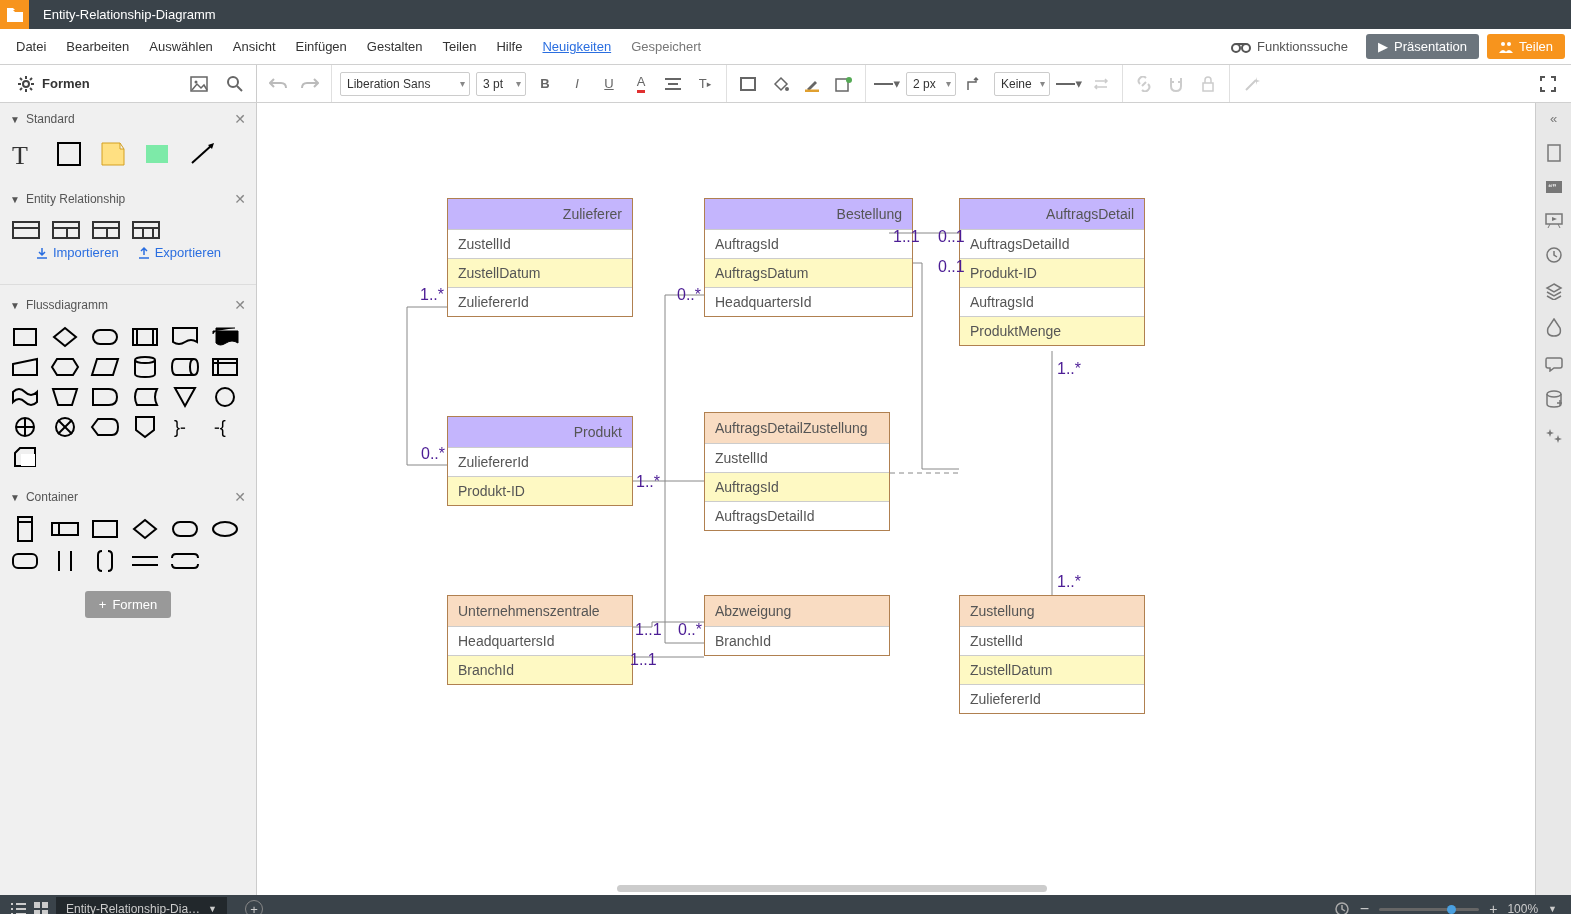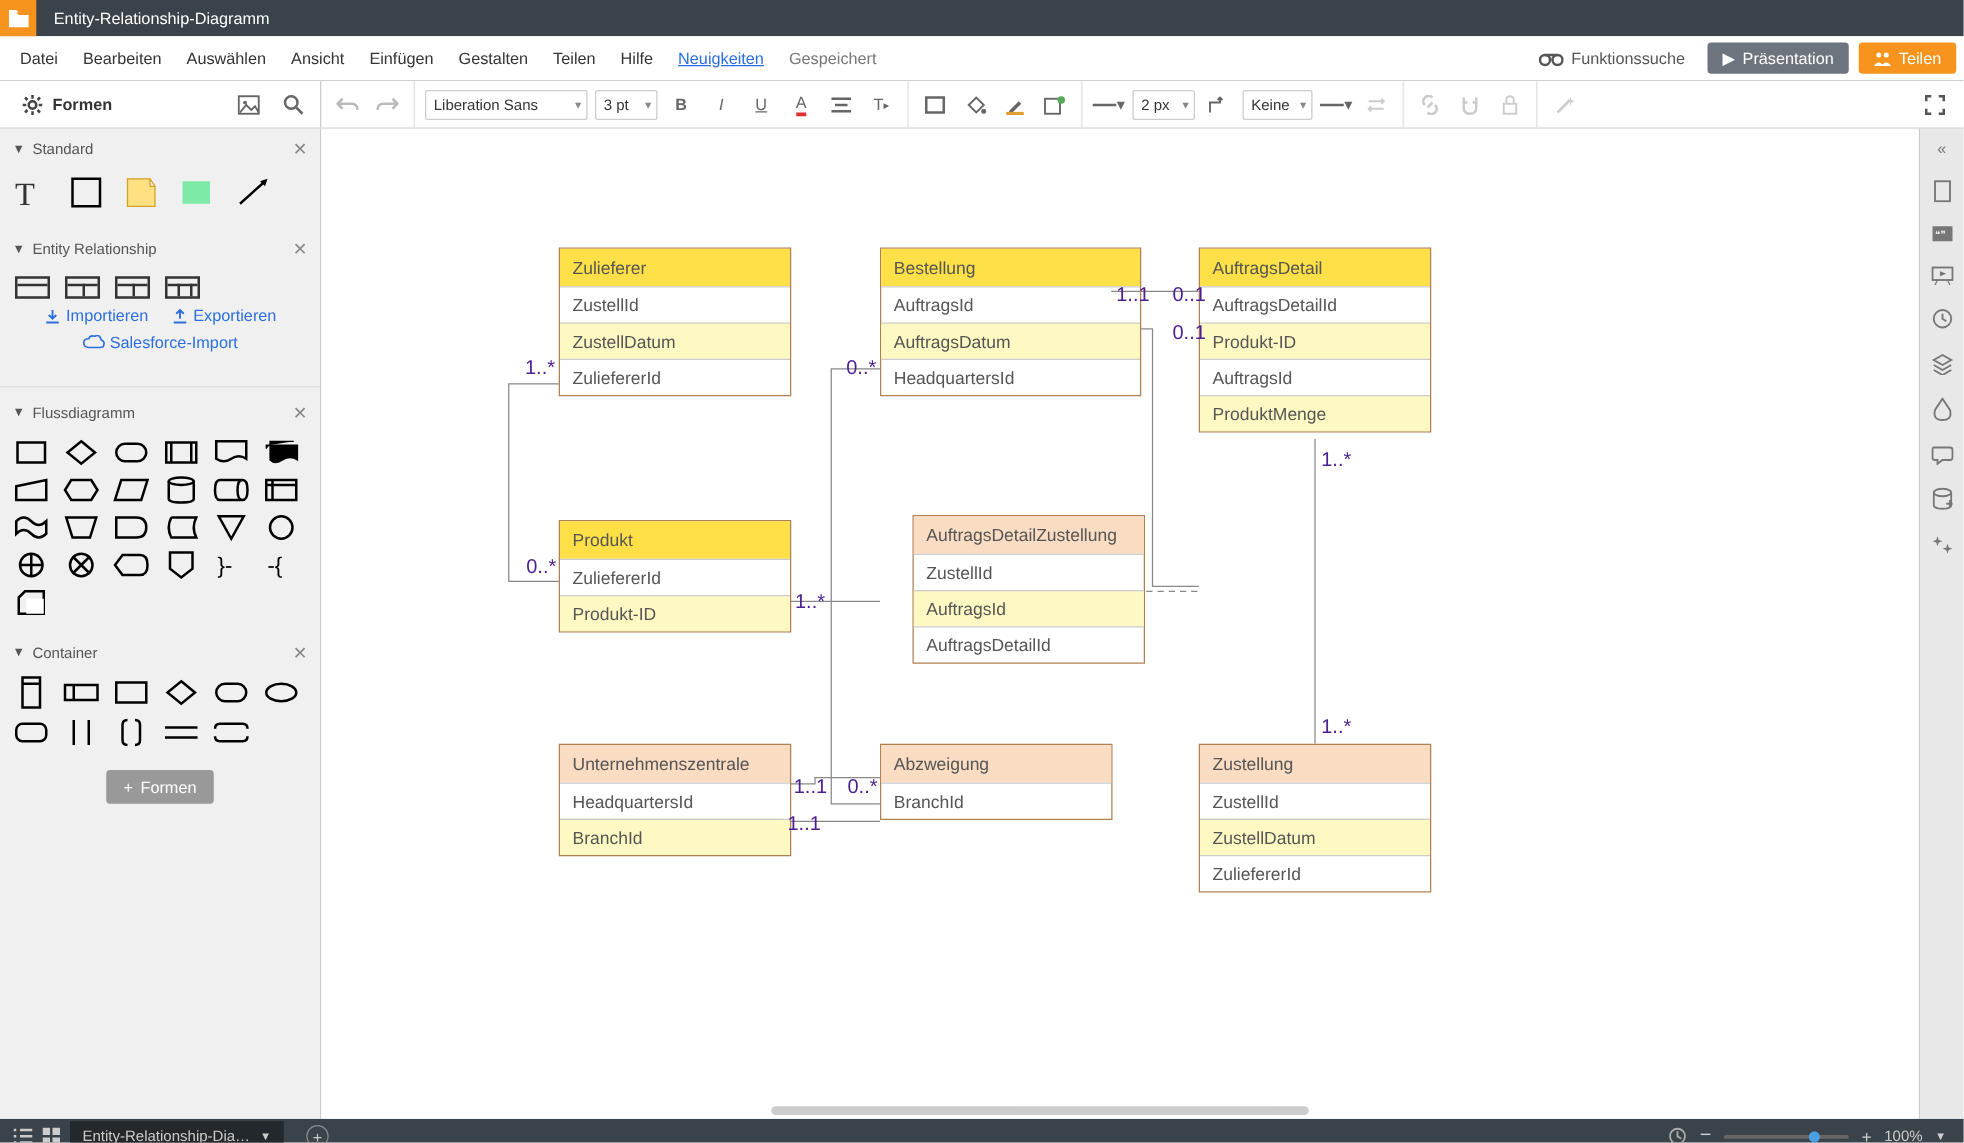--- a/index.html
+++ b/index.html
@@ -58,21 +58,21 @@
 .cont-grid { display:grid; grid-template-columns: repeat(6, 1fr); gap:12px 8px; }
 .shapes-btn { margin:20px auto 0; background:#999; color:#fff; padding:6px 14px; border-radius:3px; display:flex; align-items:center; gap:6px; width:fit-content; cursor:pointer; }
 .import-row { margin-top:auto; padding:14px 10px 14px 60px; display:flex; align-items:center; gap:8px; color:#555; border-top:1px solid #ddd; background:#f0f0f0; }
 
 
 .canvas-wrap { flex:1; position:relative; background:#fff; overflow:hidden; }
 .entity { position:absolute; border:1px solid #b08050; font-size:14px; color:#555; }
 .entity .ehead { padding:7px 10px; }
 .entity .erow { padding:6px 10px; border-top:1px solid #ccc; }
 .entity .erow.shade { background:#fef9c3; }
-.head-dark { background:#fde047; }
+.head-dark { background:#c4b5fd;text-align:right; }
 .head-light { background:#f9dcc2; }
 .conn { position:absolute; font-size:16px; color:#4c1d95; }
 
 
 .rightrail { width:36px; background:#e8e8e8; border-left:1px solid #ccc; display:flex; flex-direction:column; align-items:center; gap:18px; padding-top:8px; }
 .rightrail .ricon { color:#777; cursor:pointer; }
 .rail-toggle { font-size:13px; color:#888; }
 
 
 .bottombar { height:28px; background:#3a434a; display:flex; align-items:center; color:#ccc; }
@@ -334,28 +334,20 @@
             </svg>
             <span>Importieren</span>
           </a>
         <a>
             <svg width="14" height="14">
               <path d="M7 9 L7 2 M4 5 L7 2 L10 5 M2 12 L12 12" fill="none" stroke="#2a6ee0" stroke-width="1.5"></path>
             </svg>
             <span>Exportieren</span>
           </a>
       </div>
-      <div class="sf-row">
-        <a>
-            <svg width="18" height="12">
-              <path d="M5 10 Q1 10 1 6 Q1 3 5 3 Q6 0 10 1 Q14 -1 15 4 Q18 5 17 8 Q17 10 14 10 Z" fill="none" stroke="#2a6ee0" stroke-width="1.3"></path>
-            </svg>
-            <span>Salesforce-Import</span>
-          </a>
-      </div>
     </div>
 
     <div style="height:1px;background:#ddd;margin:4px 0;"></div>
 
     <div class="panel-head">
       <span class="chev">▼</span>
       <span>Flussdiagramm</span>
       <span class="x">✕</span>
     </div>
     <div class="panel-body">
@@ -619,21 +611,21 @@
       <div class="erow">AuftragsId</div>
       <div class="erow shade">ProduktMenge</div>
     </div>
 
     <div class="entity" style="left:190px;top:313px;width:186px;">
       <div class="ehead head-dark">Produkt</div>
       <div class="erow">ZuliefererId</div>
       <div class="erow shade">Produkt-ID</div>
     </div>
 
-    <div class="entity" style="left:473px;top:309px;width:186px;">
+    <div class="entity" style="left:447px;top:309px;width:186px;">
       <div class="ehead head-light">AuftragsDetailZustellung</div>
       <div class="erow">ZustellId</div>
       <div class="erow shade">AuftragsId</div>
       <div class="erow">AuftragsDetailId</div>
     </div>
 
     <div class="entity" style="left:190px;top:492px;width:186px;">
       <div class="ehead head-light">Unternehmenszentrale</div>
       <div class="erow">HeadquartersId</div>
       <div class="erow shade">BranchId</div>

